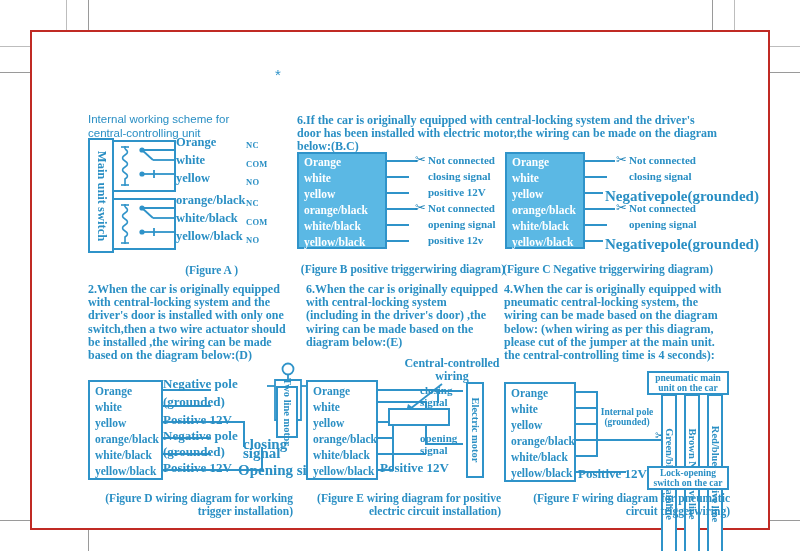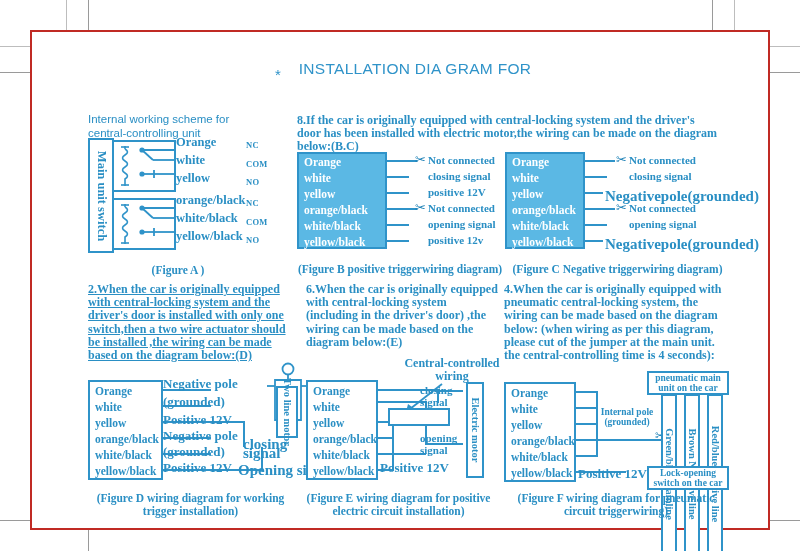--- a/index.html
+++ b/index.html
@@ -62,21 +62,21 @@
     font-size:12px; line-height:13.2px;
     font-weight:700;
   }
 
   
   .caption {
     position:absolute;
     color:#2a8fc4;
     font-family:"Liberation Serif", serif;
     font-size:11.5px; line-height:13px;
-    text-align:center;
+    text-align:right;
     font-weight:700;
   }
 
   
   #figA { position:absolute; left:88px; top:138px; width:190px; height:120px; }
   #figA-switch {
     position:absolute; left:0px; top:0px; width:26px; height:115px;
     border:2px solid #2f93c9; background:#fff;
   }
   #figA-switch span {
@@ -161,21 +161,20 @@
 <div class="cropmark cm-h" style="left:0px; top:46px; width:48px; background:#bdbdbd;"></div>
 <div class="cropmark cm-v" style="left:734px; top:0px; height:46px; background:#bdbdbd;"></div>
 <div class="cropmark cm-h" style="left:752px; top:46px; width:48px; background:#bdbdbd;"></div>
 
 <div id="page-label">-PAGE-3-</div>
 
 <div id="page-frame"></div>
 
 <div id="title-block">
   <span id="title-star">*</span>
-  <div>INSTALLATION DIA GRAM FOR</div>
 </div>
 
 <div class="heading-sans" style="left:88px; top:113px; width:180px;">Internal working scheme for central-controlling unit</div>
 
 <div id="figA">
   <div id="figA-switch">
     <span>Main unit switch</span>
   </div>
 
   <div class="relay" style="left:26px; top:2px;">
@@ -226,21 +225,21 @@
   <div class="term" style="left:158px; top:2px;">NC</div>
   <div class="term" style="left:158px; top:21px;">COM</div>
   <div class="term" style="left:158px; top:39px;">NO</div>
   <div class="term" style="left:158px; top:60px;">NC</div>
   <div class="term" style="left:158px; top:79px;">COM</div>
   <div class="term" style="left:158px; top:97px;">NO</div>
 </div>
 
 <div class="caption" style="left:118px; top:264px; width:120px;">(Figure A )</div>
 
-<div class="para" style="left:297px; top:114px; width:420px;">8.If the car is originally equipped with central-locking system and the driver's door has been installed with electric motor,the wiring can be made on the diagram below:(B.C)</div>
+<div class="para" style="left:297px; top:114px; width:420px;">6.If the car is originally equipped with central-locking system and the driver's door has been installed with electric motor,the wiring can be made on the diagram below:(B.C)</div>
 
 <div class="wbox filled" style="left:297px; top:152px; width:90px; height:97px;">
   <div class="wn" style="top:2px;">Orange</div>
   <div class="wn" style="top:18px;">white</div>
   <div class="wn" style="top:34px;">yellow</div>
   <div class="wn" style="top:50px;">orange/black</div>
   <div class="wn" style="top:66px;">white/black</div>
   <div class="wn" style="top:82px;">yellow/black</div>
 </div>
 <div class="lead" style="left:387px; top:160px; width:30px;"></div>
@@ -274,23 +273,23 @@
 <div class="lead" style="left:585px; top:224px; width:22px;"></div>
 <div class="lead" style="left:585px; top:240px; width:18px;"></div>
 <div class="scissor" style="left:616px; top:152px;">✂</div>
 <div class="scissor" style="left:616px; top:200px;">✂</div>
 <div class="sig" style="left:629px; top:154px;">Not connected</div>
 <div class="sig" style="left:629px; top:170px;">closing signal</div>
 <div class="sig sm" style="left:605px; top:188px;">Negativepole(grounded)</div>
 <div class="sig" style="left:629px; top:202px;">Not connected</div>
 <div class="sig" style="left:629px; top:218px;">opening signal</div>
 <div class="sig sm" style="left:605px; top:236px;">Negativepole(grounded)</div>
-<div class="caption" style="left:505px; top:263px; width:225px;">(Figure C Negative triggerwiring diagram)</div>
-
-<div class="para" style="left:88px; top:283px; width:210px;text-decoration:underline;">2.When the car is originally equipped with central-locking system and the driver's door is installed with only one switch,then a two wire actuator should be installed ,the wiring can be made based on the diagram below:(D)</div>
+<div class="caption" style="left:488px; top:263px; width:225px;">(Figure C Negative triggerwiring diagram)</div>
+
+<div class="para" style="left:88px; top:283px; width:210px;">2.When the car is originally equipped with central-locking system and the driver's door is installed with only one switch,then a two wire actuator should be installed ,the wiring can be made based on the diagram below:(D)</div>
 
 <div class="wbox plain" style="left:88px; top:380px; width:75px; height:100px;">
   <div class="wn" style="top:3px;">Orange</div>
   <div class="wn" style="top:19px;">white</div>
   <div class="wn" style="top:35px;">yellow</div>
   <div class="wn" style="top:51px;">orange/black</div>
   <div class="wn" style="top:67px;">white/black</div>
   <div class="wn" style="top:83px;">yellow/black</div>
 </div>
 <div class="lead" style="left:163px; top:389px; width:48px;"></div>

